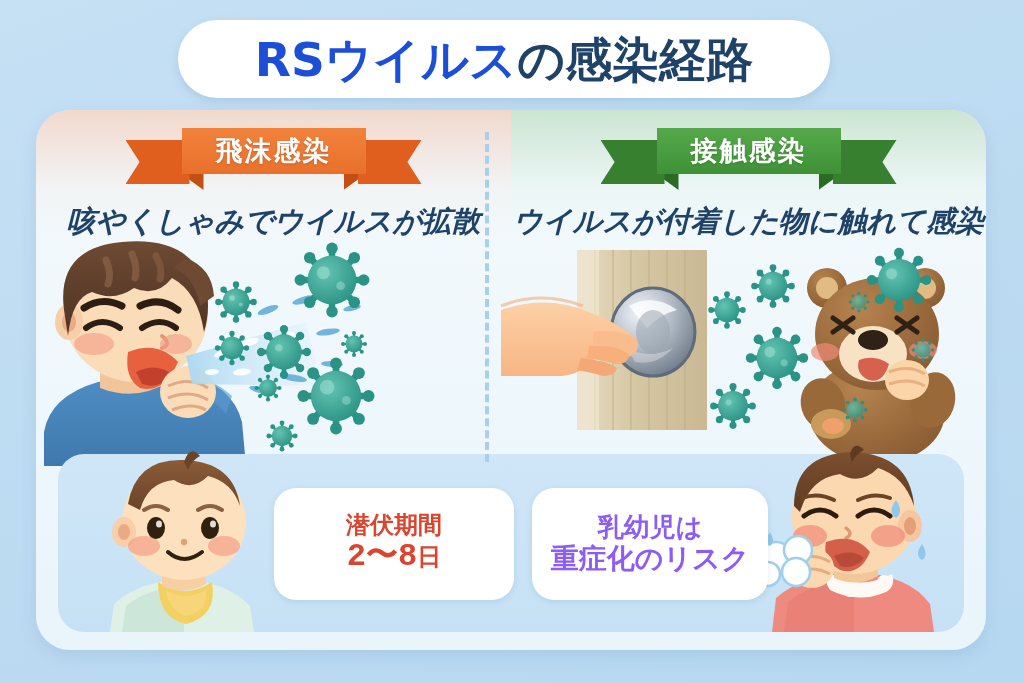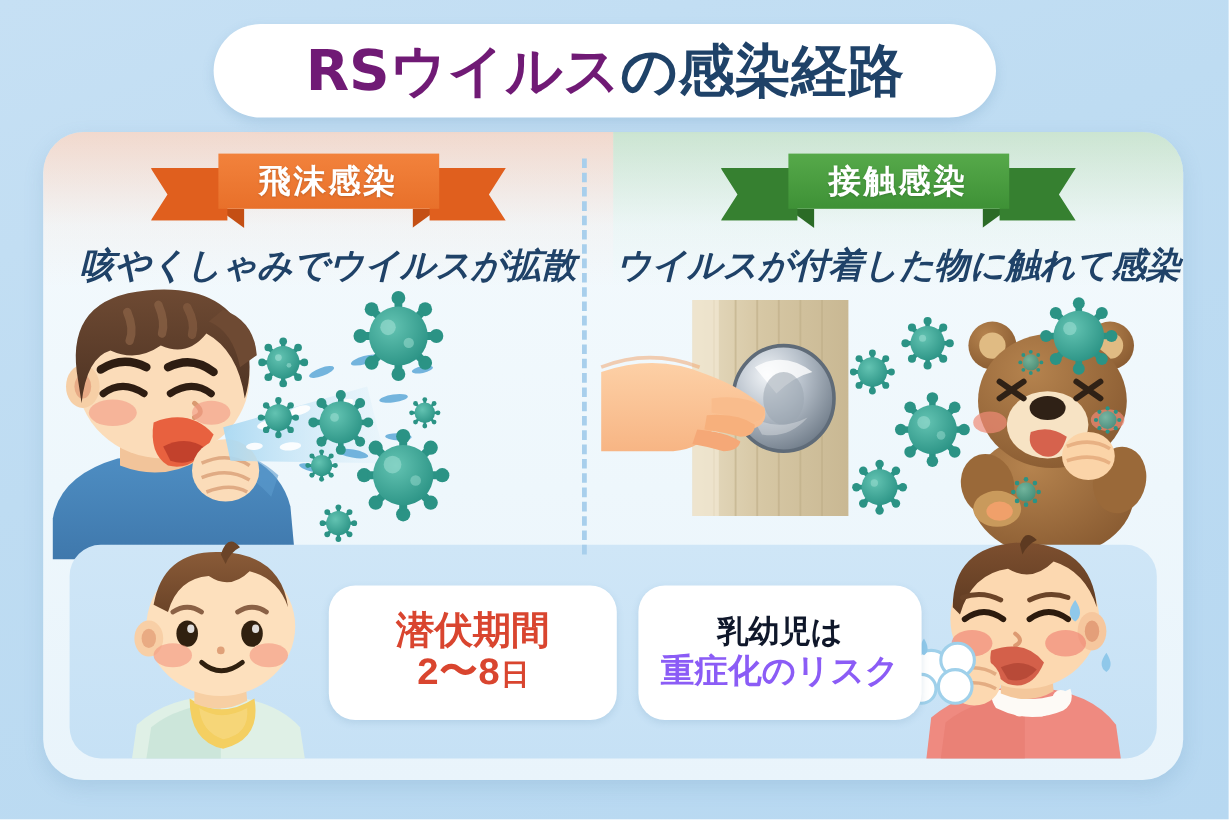--- a/index.html
+++ b/index.html
@@ -25,21 +25,21 @@
     display: flex; align-items: center; justify-content: center;
     z-index: 20;
   }
   #title-text {
     font-size: 47px;
     font-weight: 700;
     letter-spacing: 0px;
     white-space: nowrap;
     line-height: 1;
   }
-  .t-red  { color: #701a75; }
+  .t-red  { color: #1d4ed8; }
   .t-navy { color: #1f4268; margin-top: 24px; }
 
   
   #card {
     position: absolute;
     left: 36px; top: 110px;
     width: 950px; height: 540px;
     background: linear-gradient(180deg, #f4fafd 0%, #eef7fc 55%, #e9f4fb 100%);
     border-radius: 34px;
     box-shadow: 0 6px 16px rgba(90,140,180,0.18);
@@ -122,26 +122,26 @@
     height: 112px;
     background: #ffffff;
     border-radius: 22px;
     display: flex; flex-direction: column;
     align-items: center; justify-content: center;
     box-shadow: 0 2px 6px rgba(80,130,170,0.16);
   }
   #fact-left  { left: 216px; width: 240px; }
   #fact-right { left: 474px; width: 236px; }
 
-  .fact-l1 { font-size: 32px; font-weight: 700; line-height: 1.15; white-space: nowrap; }
+  .fact-l1 { font-size: 24px; font-weight: 700; line-height: 1.15; white-space: nowrap; }
   .fact-l2 { font-size: 32px; font-weight: 700; line-height: 1.15; white-space: nowrap; }
   #fl1 { color: #d9452f; }
   #fl2 { color: #d9452f; font-family: Liberation Mono, monospace; }
   #fl2 .unit { font-size: 24px; }
-  #fr1 { color: #0f172a; font-size: 26px; }
+  #fr1 { color: #8b5cf6; font-size: 26px; }
   #fr2 { color: #8b5cf6; font-size: 28px; }
 
   svg { display: block; overflow: visible; }
 </style>
 </head>
 <body>
 
 <div id="stage">
 
   <div id="title-pill">

